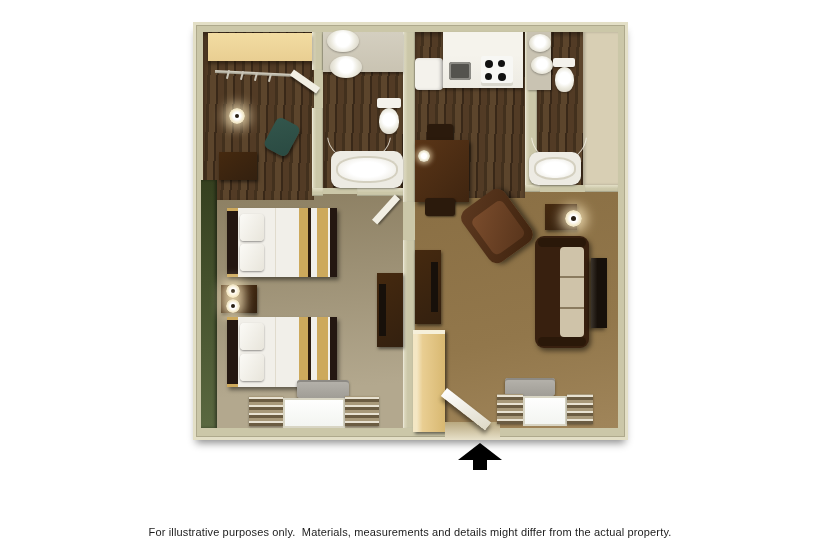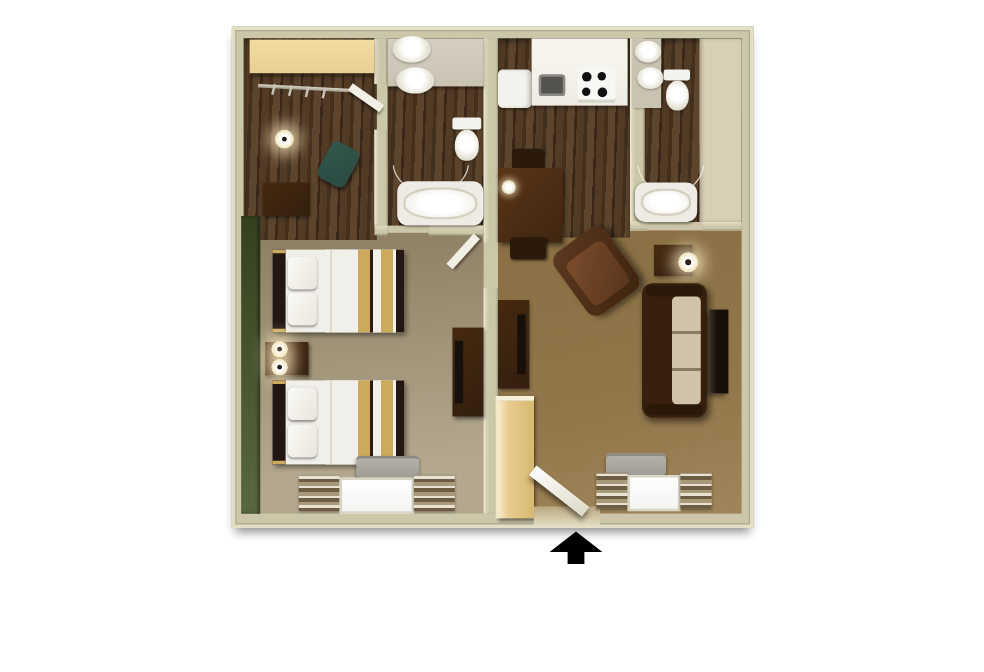--- a/index.html
+++ b/index.html
@@ -167,13 +167,14 @@
     <div class="a drape" style="left:304px;top:372px;width:26px;height:30px;"></div>
     <div class="a window" style="left:330px;top:374px;width:44px;height:30px;"></div>
     <div class="a drape" style="left:374px;top:372px;width:26px;height:30px;"></div>
   </div>
 
   <div class="a" style="left:458px;top:443px;width:44px;height:28px;">
     <div class="arrow-tri"></div>
     <div class="arrow-stem"></div>
   </div>
 
+  <div class="disclaimer">For illustrative purposes only.  Materials, measurements and details might differ from the actual property.</div>
 </div>
 
 </body></html>

